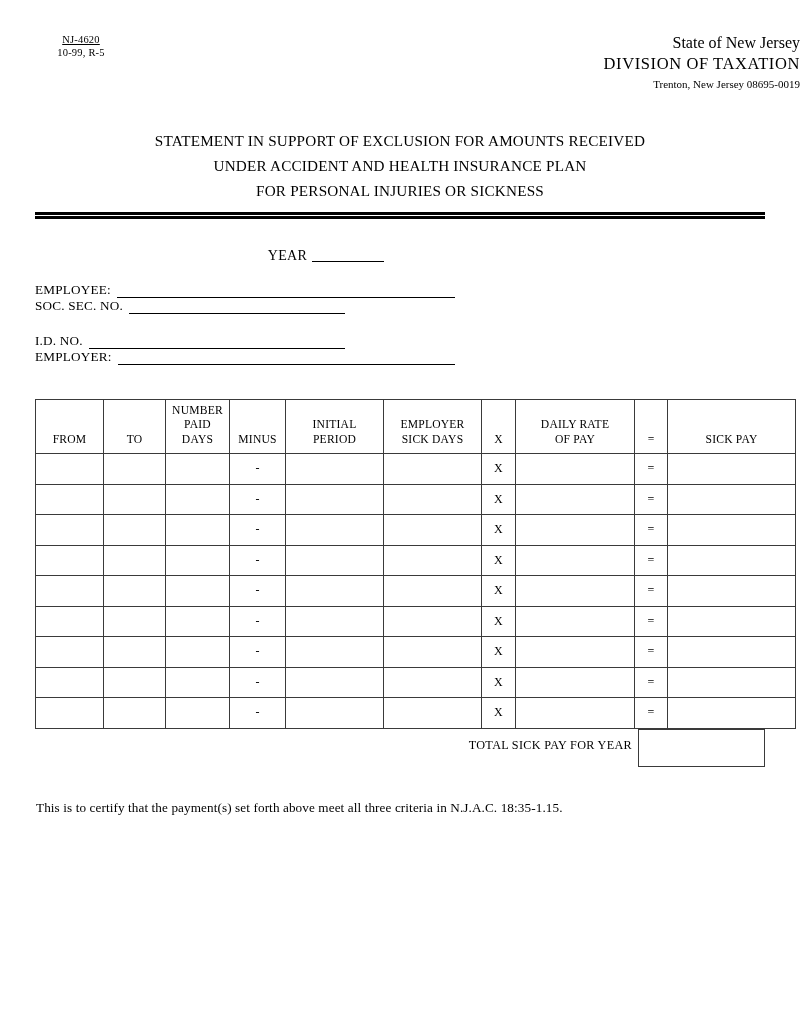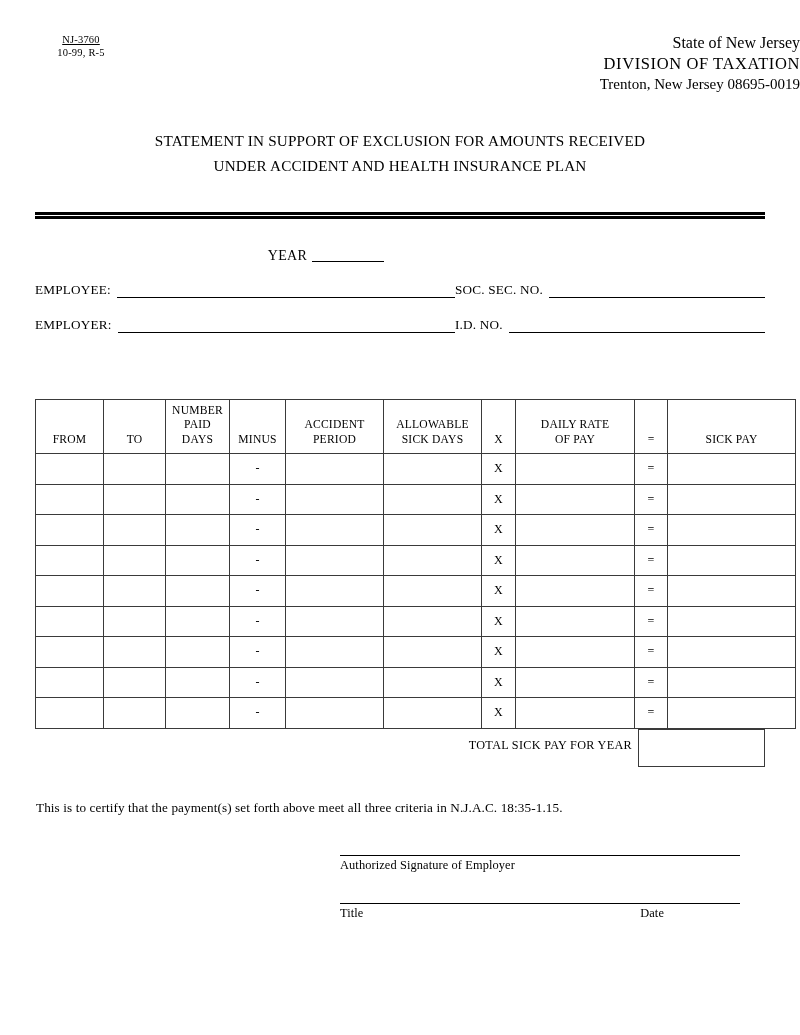--- a/index.html
+++ b/index.html
@@ -46,21 +46,21 @@
     position: absolute;
     left: 0;
     top: 33px;
     width: 800px;
     text-align: right;
     line-height: 20.5px;
   }
   .agency .l1 { font-size: 16px; }
   .agency .l2 { font-size: 16.5px; letter-spacing: 0.6px; padding-left: 46px; }
   .agency .l3 { font-size: 15.5px; }
-  .agency .l4 { font-size: 15px; }
+  .agency .l4 { font-size: 11px; }
 
   
   .maintitle {
     position: absolute;
     left: 0;
     top: 128px;
     width: 800px;
     text-align: center;
     line-height: 25px;
     font-size: 15.2px;
@@ -105,20 +105,21 @@
   .idfields {
     position: absolute;
     left: 35px;
     top: 282px;
     width: 730px;
     font-size: 13.2px;
   }
   .idrow {
     display: flex;
     margin-bottom: 19px;
+    flex-direction: column;
   }
   .idcell {
     display: flex;
     align-items: flex-end;
   }
   .idcell.left  { width: 420px; }
   .idcell.right { width: 310px; }
   .idlabel {
     white-space: nowrap;
     letter-spacing: 0.2px;
@@ -247,33 +248,34 @@
     justify-content: space-between;
   }
   .sigrow2 .date { margin-right: 76px; }
 </style>
 </head>
 <body>
 
 <div class="page">
 
   <div class="formnum">
-    <div class="n1">NJ-3760</div>
+    <div class="n1">NJ-4620</div>
     <div class="n2">10-99, R-5</div>
   </div>
 
   <div class="agency">
     <div class="l1">State of New Jersey</div>
     <div class="l2">DIVISION OF TAXATION</div>
     <div class="l4">Trenton, New Jersey 08695-0019</div>
   </div>
 
   <div class="maintitle">
     <div>STATEMENT IN SUPPORT OF EXCLUSION FOR AMOUNTS RECEIVED</div>
     <div>UNDER ACCIDENT AND HEALTH INSURANCE PLAN</div>
+    <div>FOR PERSONAL INJURIES OR SICKNESS</div>
   </div>
 
   <div class="divider">
     <div class="bar"></div>
     <div class="gap"></div>
     <div class="bar"></div>
   </div>
 
   <div class="yearline">
     <span>YEAR</span><span class="blank"></span>
@@ -284,26 +286,26 @@
       <div class="idcell left">
         <span class="idlabel">EMPLOYEE:</span>
         <span class="idblank"></span>
       </div>
       <div class="idcell right">
         <span class="idlabel">SOC. SEC. NO.</span>
         <span class="idblank"></span>
       </div>
     </div>
     <div class="idrow">
+      <div class="idcell right">
+        <span class="idlabel">I.D. NO.</span>
+        <span class="idblank"></span>
+      </div>
       <div class="idcell left">
         <span class="idlabel">EMPLOYER:</span>
-        <span class="idblank"></span>
-      </div>
-      <div class="idcell right">
-        <span class="idlabel">I.D. NO.</span>
         <span class="idblank"></span>
       </div>
     </div>
   </div>
 
 
   <div class="tblwrap">
     <table class="sickness">
       <colgroup>
         <col class="c-from">
@@ -321,25 +323,25 @@
         <tr>
           <th><span>FROM</span></th>
           <th><span>TO</span></th>
           <th>
             <span>NUMBER</span><br>
             <span>PAID</span><br>
             <span>DAYS</span>
           </th>
           <th><span>MINUS</span></th>
           <th>
-            <span>ACCIDENT</span><br>
+            <span>INITIAL</span><br>
             <span>PERIOD</span>
           </th>
           <th>
-            <span>ALLOWABLE</span><br>
+            <span>EMPLOYER</span><br>
             <span>SICK DAYS</span>
           </th>
           <th><span>X</span></th>
           <th>
             <span>DAILY RATE</span><br>
             <span>OF PAY</span>
           </th>
           <th><span>=</span></th>
           <th><span>SICK PAY</span></th>
         </tr>
@@ -457,24 +459,14 @@
     </table>
   </div>
 
   <div class="totalrow">
     <div class="tlabel">TOTAL SICK PAY FOR YEAR</div>
     <div class="tbox"></div>
   </div>
 
   <div class="certify">This is to certify that the payment(s) set forth above meet all three criteria in N.J.A.C.  18:35-1.15.</div>
 
-  <div class="sigblock">
-    <div class="sigrule"></div>
-    <div class="siglabel">Authorized Signature of Employer</div>
-    <div class="sigspacer"></div>
-    <div class="sigrule"></div>
-    <div class="sigrow2">
-      <span class="siglabel">Title</span>
-      <span class="siglabel date">Date</span>
-    </div>
-  </div>
 
 </div>
 
 </body></html>

